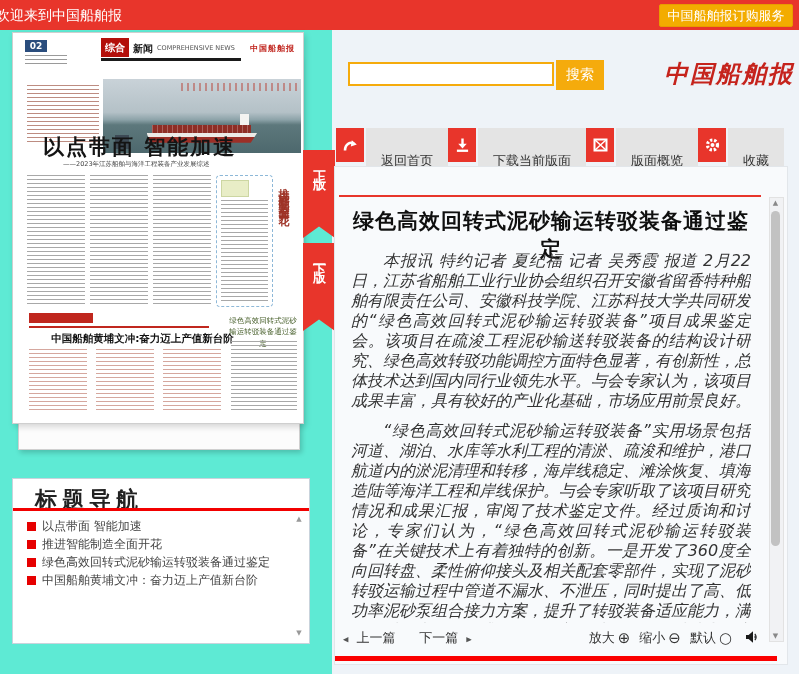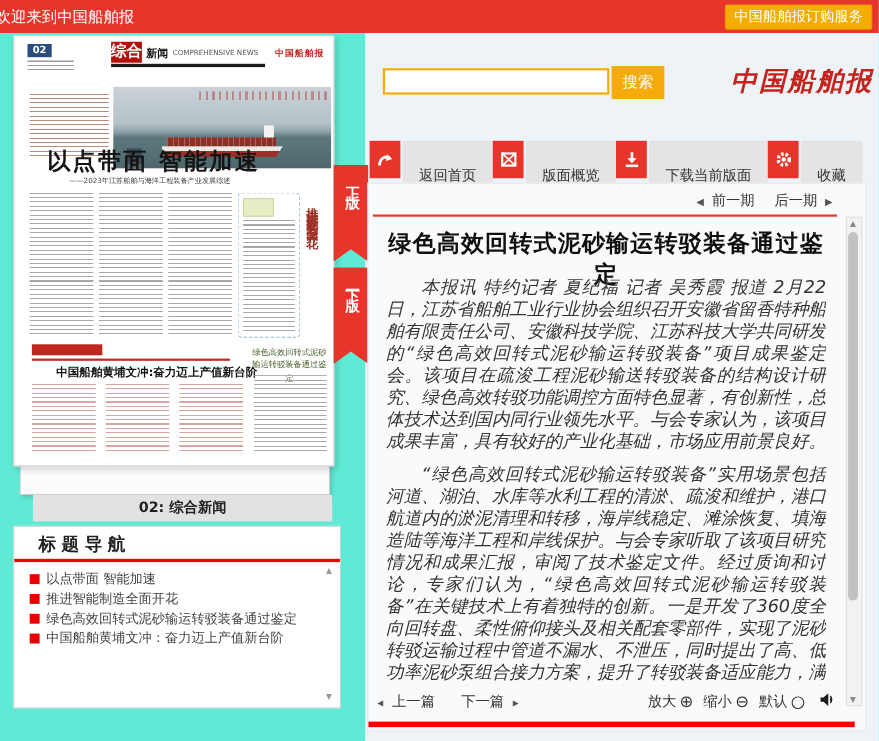--- a/index.html
+++ b/index.html
@@ -16,21 +16,21 @@
   .paper-under{position:absolute;left:18px;top:56px;width:280px;height:392px;background:#fcfcfc;
                border:1px solid #d0d0d0;box-shadow:2px 3px 5px rgba(0,0,0,.18);}
   .paper{position:absolute;left:12px;top:32px;width:290px;height:390px;background:#fff;
          border:1px solid #cfcfcf;box-shadow:2px 3px 6px rgba(0,0,0,.15);cursor:pointer;}
   .pp-pageno{position:absolute;left:12px;top:7px;width:22px;height:12px;background:#2a4d7d;color:#fff;
              font-size:9px;font-weight:bold;text-align:center;line-height:12px;}
   .pp-pageno-lines{position:absolute;left:12px;top:22px;width:42px;height:12px;
        background-image:repeating-linear-gradient(to bottom,#9a9a9a 0,#9a9a9a 1px,transparent 1px,transparent 4px);}
   .pp-sec{position:absolute;left:88px;top:5px;width:140px;height:30px;}
   .pp-sec-badge{position:absolute;left:0;top:0;width:28px;height:19px;background:#b30f0a;color:#fff;
-                font-size:14px;font-weight:bold;text-align:center;line-height:19px;}
+                font-size:10px;font-weight:bold;text-align:center;line-height:19px;}
   .pp-sec-name{position:absolute;left:32px;top:4px;font-size:10px;font-weight:bold;color:#111;}
   .pp-sec-en{position:absolute;left:56px;top:6px;font-size:6.5px;color:#555;white-space:nowrap;}
   .pp-sec-bar{position:absolute;left:0;top:20px;width:140px;height:3px;background:#1a1a1a;}
   .pp-logo{position:absolute;right:8px;top:10px;font-size:8px;color:#c0231c;
            font-family:"DejaVu Serif","Liberation Serif",serif;font-weight:bold;letter-spacing:1px;}
   .pp-intro{position:absolute;left:14px;top:52px;width:72px;height:60px;}
   .fl{background-image:repeating-linear-gradient(to bottom,#a8a8a8 0,#a8a8a8 1px,transparent 1px,transparent 4px);}
   .fl-brown{background-image:repeating-linear-gradient(to bottom,#bd8c81 0,#bd8c81 1px,transparent 1px,transparent 4px);}
   .fl-pink{background-image:repeating-linear-gradient(to bottom,#d5a79e 0,#d5a79e 1px,transparent 1px,transparent 4px);}
   .pp-photo{position:absolute;left:90px;top:46px;width:198px;height:74px;overflow:hidden;
@@ -65,21 +65,21 @@
   
   .ribbon{position:absolute;left:303px;width:32px;background:#e8352b;color:#fff;cursor:pointer;
           display:flex;align-items:flex-start;justify-content:center;}
   .ribbon span{writing-mode:vertical-rl;font-size:13px;font-weight:bold;letter-spacing:4px;margin-top:10px;}
   .ribbon-up{top:150px;height:88px;clip-path:polygon(0 0,100% 0,100% 100%,50% 87%,0 100%);}
   .ribbon-down{top:243px;height:88px;clip-path:polygon(0 0,100% 0,100% 100%,50% 87%,0 100%);}
   
   .caption-bar{position:absolute;left:30px;top:450px;width:272px;height:24px;background:#e2e2e2;
                font-size:13px;font-weight:bold;color:#222;text-align:center;line-height:24px;}
   .nav-card{position:absolute;left:12px;top:478px;width:296px;height:164px;background:#fff;border:1px solid #c9d3dc;}
-  .nav-head{position:absolute;left:22px;top:6px;font-size:16px;font-weight:bold;color:#222;letter-spacing:5px;}
+  .nav-head{position:absolute;left:22px;top:6px;font-size:22px;font-weight:bold;color:#222;letter-spacing:5px;}
   .nav-redline{position:absolute;left:0;top:29px;width:100%;height:3px;background:#f20000;}
   .nav-list{position:absolute;left:14px;top:38px;width:260px;}
   .tn-item{display:flex;align-items:center;height:18px;font-size:12px;color:#444;cursor:pointer;white-space:nowrap;}
   .tn-bullet{display:inline-block;width:9px;height:9px;background:#e60000;margin-right:6px;flex:none;}
   .nav-scroll{position:absolute;right:4px;top:36px;bottom:6px;width:12px;}
   .nav-scroll .arr{position:absolute;left:0;width:12px;font-size:7px;color:#999;text-align:center;}
   
   .search-input{position:absolute;left:348px;top:62px;width:194px;height:20px;border:2px solid #f5ab0c;
                 background:#fff;font-size:13px;padding:0 4px;outline:none;}
   .search-btn{position:absolute;left:556px;top:60px;width:48px;height:30px;background:#f5ab0c;border:none;
@@ -171,21 +171,20 @@
     <div class="pp-rightcol fl"></div>
   </div>
 
   <div class="ribbon ribbon-up">
     <span>上一版</span>
   </div>
   <div class="ribbon ribbon-down">
     <span>下一版</span>
   </div>
 
-  <div class="caption-bar">02: 综合新闻</div>
 
   <div class="nav-card">
     <div class="nav-head">标题导航</div>
     <div class="nav-redline"></div>
     <div class="nav-list" id="title-nav-list">
         <div class="tn-item">
           <span class="tn-bullet"></span>
           <span>以点带面 智能加速</span>
         </div>
         <div class="tn-item">
@@ -217,52 +216,48 @@
         <svg width="17" height="16" viewBox="0 0 16 16">
             <path d="M2.5 13.5C2.5 6.5 8.5 4 12 7.2" stroke="#fff" stroke-width="2.6" fill="none"></path>
             <path d="M9.3 3.2L14.3 7.6l-6 1.8z" fill="#fff"></path>
           </svg>
       </span>
       <span class="tb-label">返回首页</span>
     </div>
     <div class="tb-group">
       <span class="tb-icon">
         <svg width="17" height="16" viewBox="0 0 16 16">
-            <rect x="2" y="2.5" width="12" height="11" fill="none" stroke="#fff" stroke-width="2"></rect>
-            <path d="M2 2.5l12 11M14 2.5l-12 11" stroke="#fff" stroke-width="1.5"></path>
-          </svg>
-      </span>
-      <span class="tb-label">版面概览</span>
-    </div>
-    <div class="tb-group">
-      <span class="tb-icon">
-        <svg width="17" height="16" viewBox="0 0 16 16">
             <path d="M8 1.5v6.5" stroke="#fff" stroke-width="2.4"></path>
             <path d="M3.8 6.8l4.2 4.6 4.2-4.6z" fill="#fff"></path>
             <rect x="2.4" y="12.6" width="11.2" height="2.3" fill="#fff"></rect>
           </svg>
       </span>
       <span class="tb-label">下载当前版面</span>
     </div>
     <div class="tb-group">
       <span class="tb-icon">
         <svg width="17" height="16" viewBox="0 0 16 16">
+            <rect x="2" y="2.5" width="12" height="11" fill="none" stroke="#fff" stroke-width="2"></rect>
+            <path d="M2 2.5l12 11M14 2.5l-12 11" stroke="#fff" stroke-width="1.5"></path>
+          </svg>
+      </span>
+      <span class="tb-label">版面概览</span>
+    </div>
+    <div class="tb-group">
+      <span class="tb-icon">
+        <svg width="17" height="16" viewBox="0 0 16 16">
             <circle cx="8" cy="8" r="5" fill="none" stroke="#fff" stroke-width="3.2" stroke-dasharray="2.3 1.8"></circle>
             <circle cx="8" cy="8" r="2" fill="#fff"></circle>
           </svg>
       </span>
       <span class="tb-label">收藏</span>
     </div>
   </div>
 
   <div class="article-panel">
-    <div class="issue-nav">
-      <span class="mini-arrow">◀</span><span class="lbl">前一期</span>
-      <span class="lbl">后一期</span><span class="mini-arrow">▶</span>
-    </div>
     <div class="redline"></div>
     <div class="art-title">绿色高效回转式泥砂输运转驳装备通过鉴定</div>
     <div class="art-body" id="article-body">
         <p>本报讯 特约记者 夏纪福 记者 吴秀霞 报道 2月22日，江苏省船舶工业行业协会组织召开安徽省留香特种船舶有限责任公司、安徽科技学院、江苏科技大学共同研发的“绿色高效回转式泥砂输运转驳装备”项目成果鉴定会。该项目在疏浚工程泥砂输送转驳装备的结构设计研究、绿色高效转驳功能调控方面特色显著，有创新性，总体技术达到国内同行业领先水平。与会专家认为，该项目成果丰富，具有较好的产业化基础，市场应用前景良好。</p>
         <p>“绿色高效回转式泥砂输运转驳装备”实用场景包括河道、湖泊、水库等水利工程的清淤、疏浚和维护，港口航道内的淤泥清理和转移，海岸线稳定、滩涂恢复、填海造陆等海洋工程和岸线保护。与会专家听取了该项目研究情况和成果汇报，审阅了技术鉴定文件。经过质询和讨论，专家们认为，“绿色高效回转式泥砂输运转驳装备”在关键技术上有着独特的创新。一是开发了360度全向回转盘、柔性俯仰接头及相关配套零部件，实现了泥砂转驳运输过程中管道不漏水、不泄压，同时提出了高、低功率泥砂泵组合接力方案，提升了转驳装备适应能力，满足多种复杂工况要求；二是创新性地开发了泥砂喷出管变负载转动补能装置，设计了弹性补能器件，解决了高流量泥砂喷出管转动能量消耗大的问题；三是提出了一种液压—电驱—电控融合的泥砂落点控制和多传感器信息融合的流量、扬程、负载、振动信号特征的提取方法，实现了转驳过程中落点位置、分散程度、落面范围的实时调节功能；四是该项目具有自主知识产权，获发明专利授权5件，制定并颁布企业标准2部。</p>
       </div>
 
     <div class="art-scroll">
       <div class="arr" style="top:1px">▲</div>
       <div class="art-thumb"></div>

